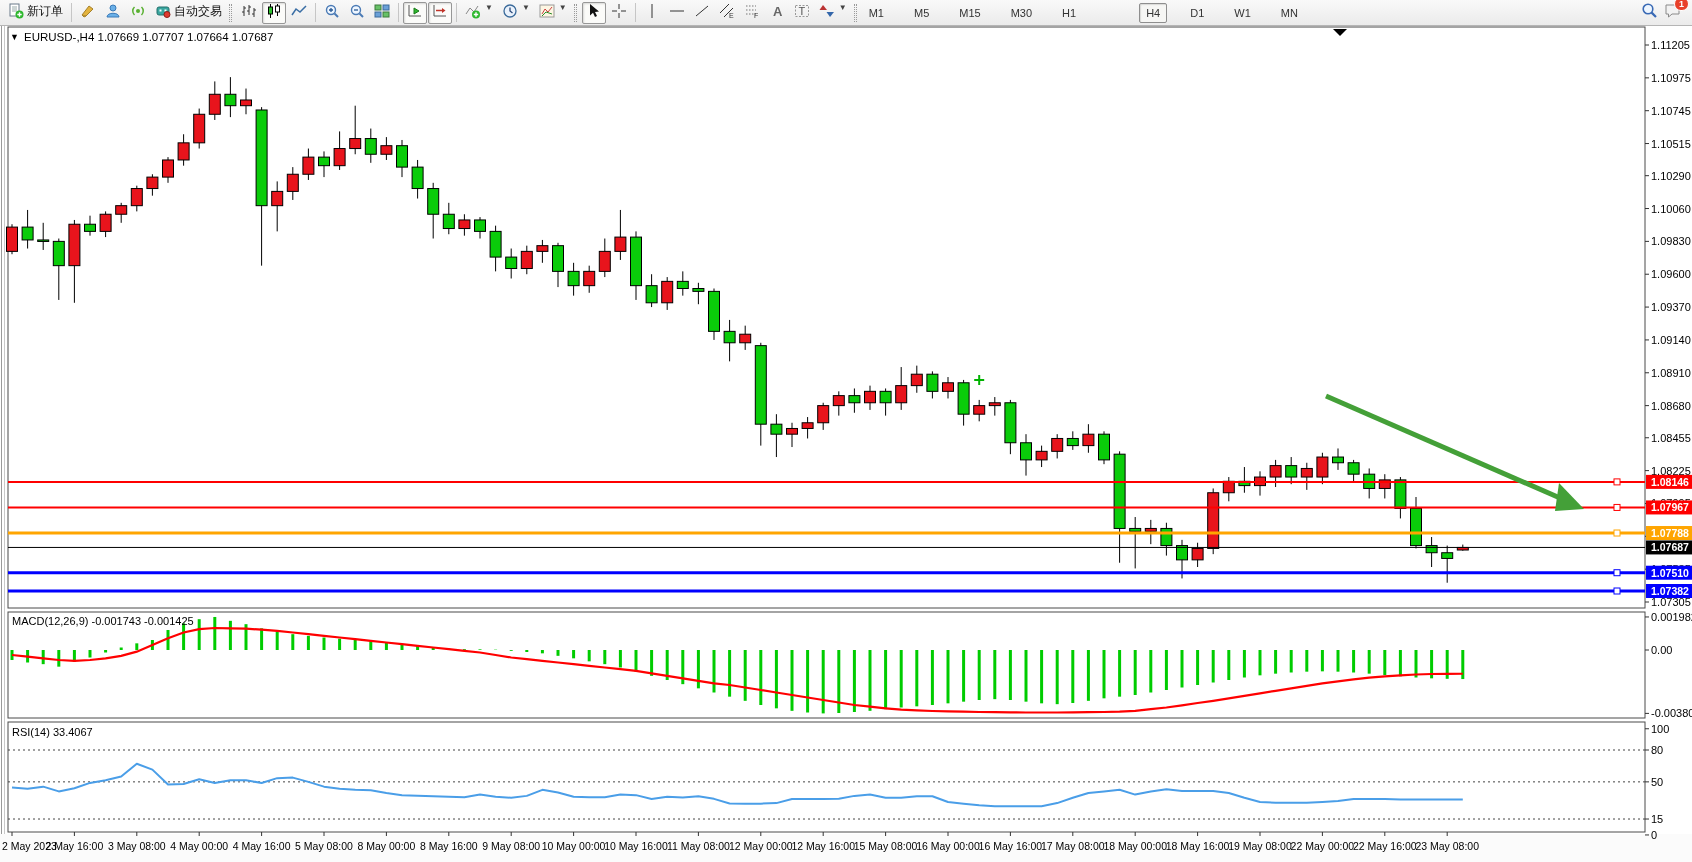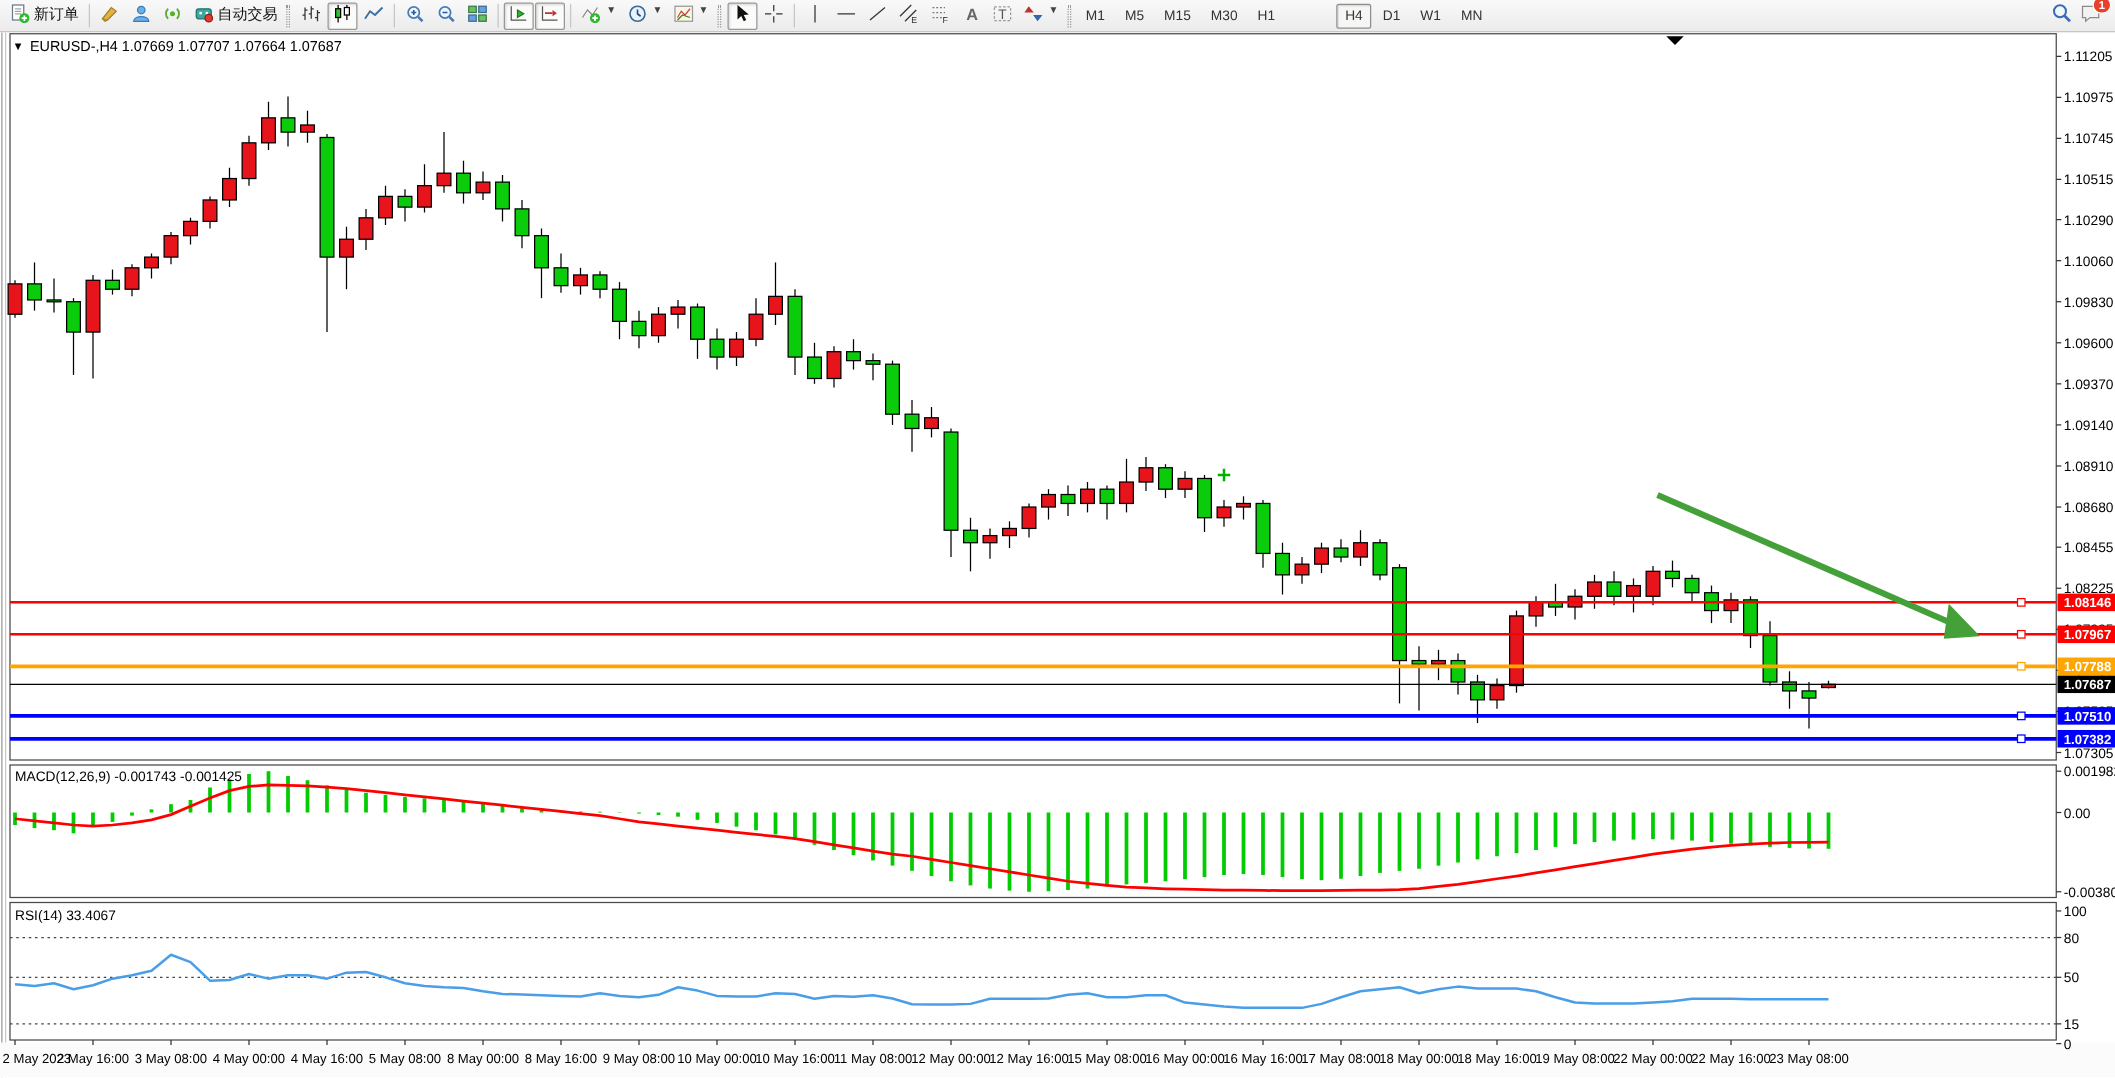--- a/index.html
+++ b/index.html
@@ -203,21 +203,21 @@
         </svg></span>
     </div>
   <div class="tb-btn">
       <span><svg width="16" height="16">
           <polygon points="4,2 8,7 0.5,7" fill="#b33"></polygon>
           <polygon points="11,14 15,9 7.5,9" fill="#36a"></polygon>
         </svg></span>
       <span class="caret">▼</span>
     </div>
   <div class="grip"></div>
-  <div id="tf-bar" style="display:flex;align-items:center;gap:2px;">
+  <div id="tf-bar" style="display:flex;align-items:center;gap:16px;">
       <div class="tf-btn">M1</div>
       <div class="tf-btn">M5</div>
       <div class="tf-btn">M15</div>
       <div class="tf-btn">M30</div>
       <div class="tf-btn">H1</div>
       <div class="tf-btn active">H4</div>
       <div class="tf-btn">D1</div>
       <div class="tf-btn">W1</div>
       <div class="tf-btn">MN</div>
     </div>

